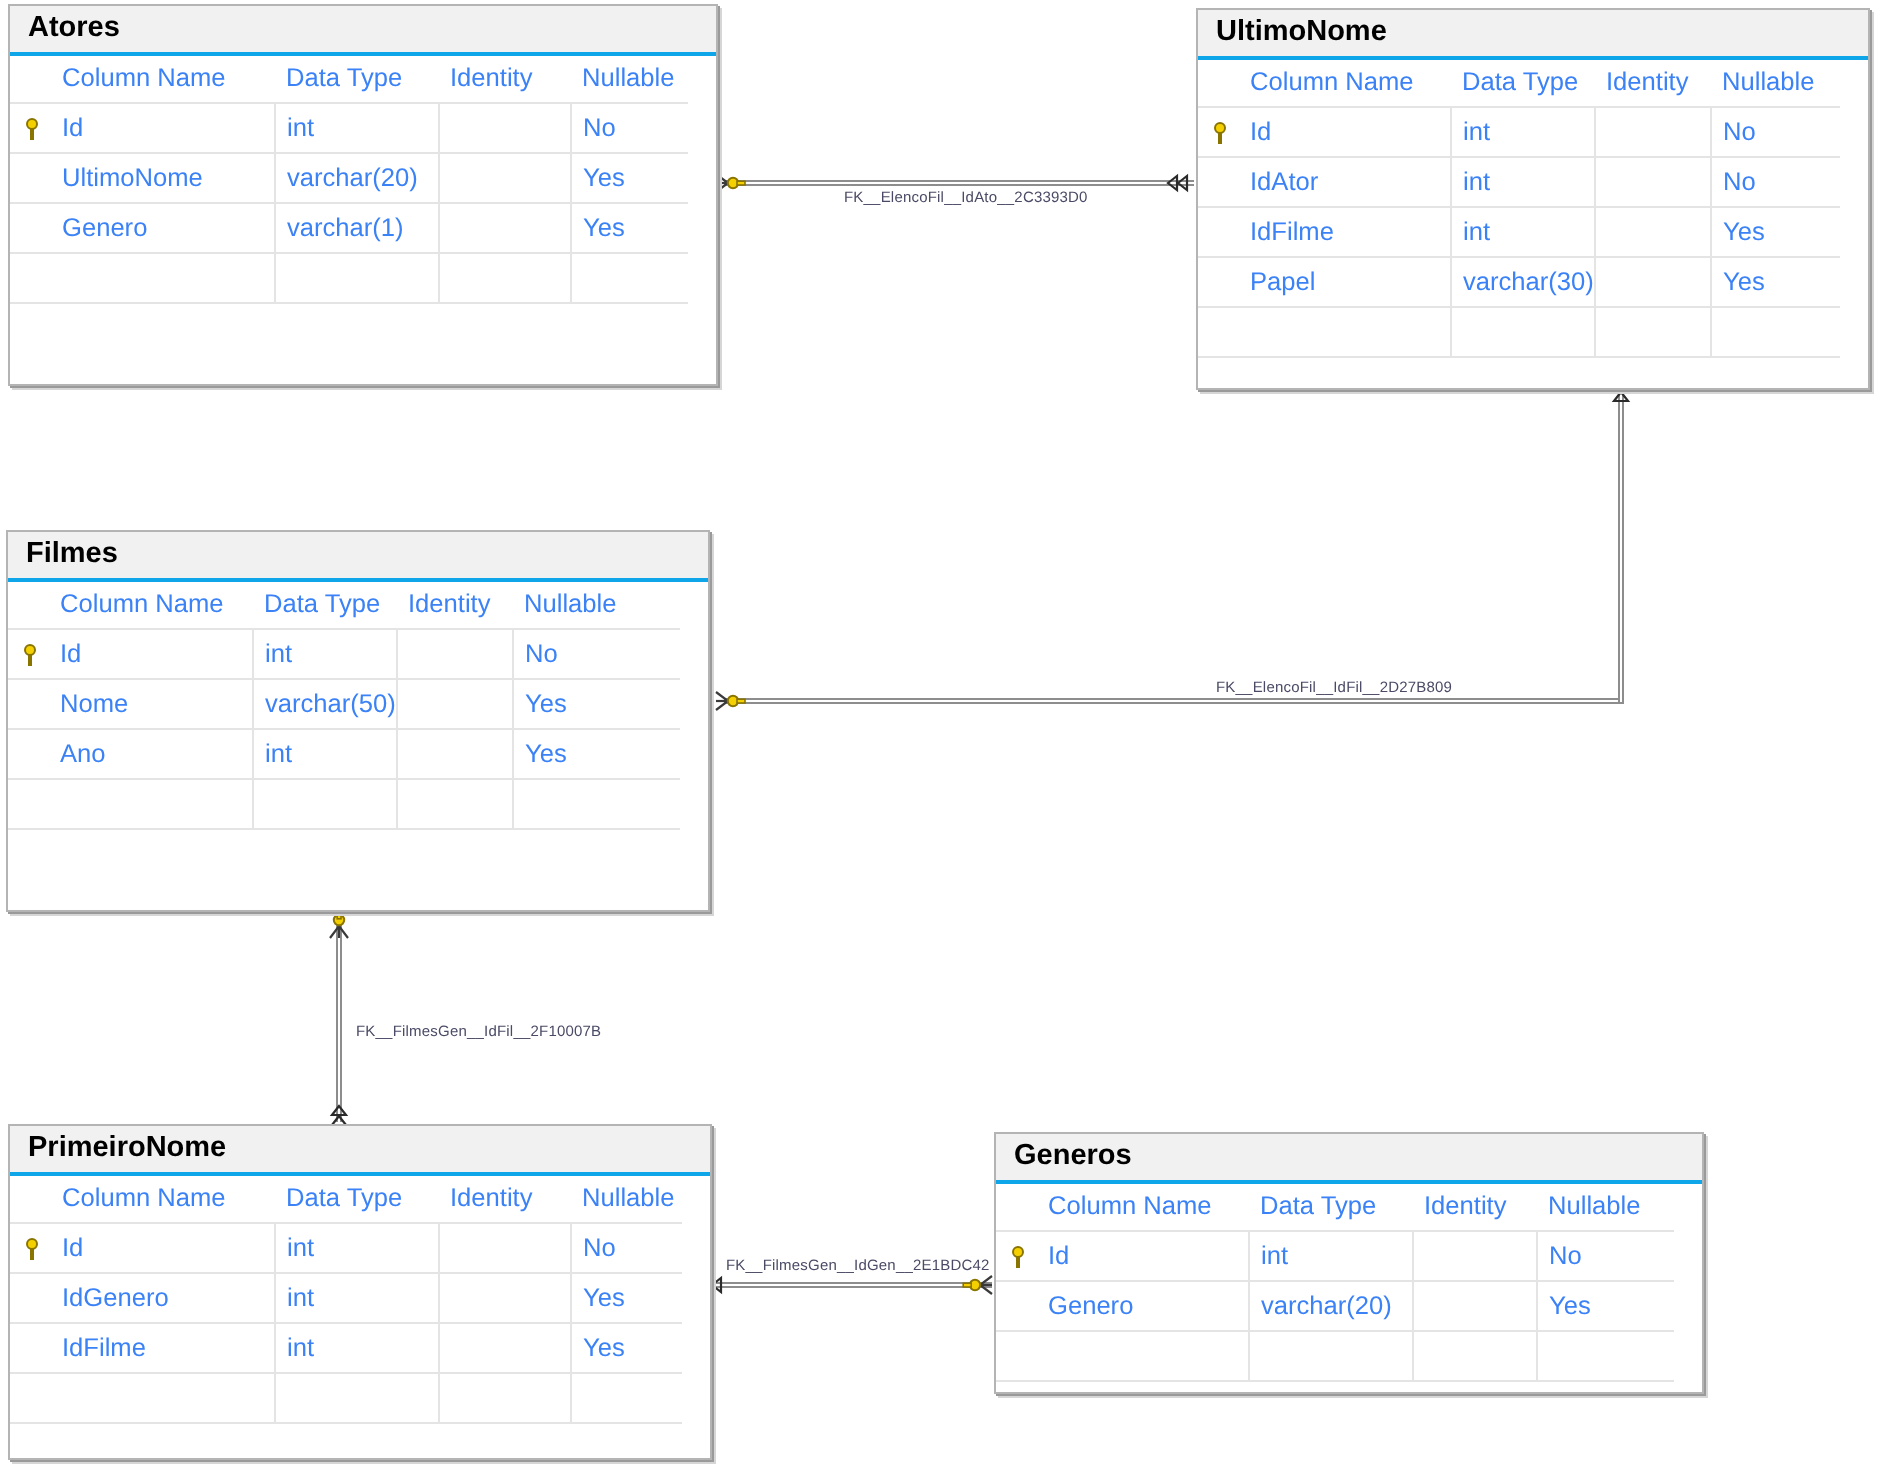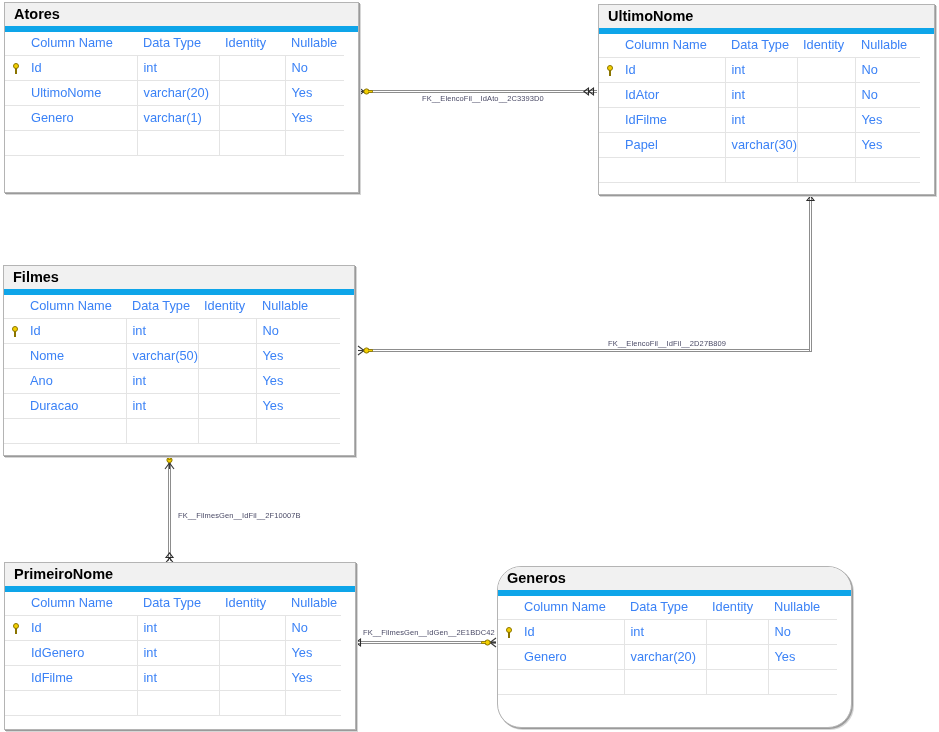--- a/index.html
+++ b/index.html
@@ -34,21 +34,21 @@
     box-sizing: border-box;
     overflow: hidden;
   }
   .table-title {
     font-size: 14.5px;
     font-weight: bold;
     color: #000000;
     background: #f1f1f1;
     padding: 3px 0 3px 9px;
     line-height: 17px;
-    border-bottom: 6px solid #0ea5e9;
+    border-bottom: 2px solid #0ea5e9;
     white-space: nowrap;
   }
   .grid-wrap {
     padding: 0 14px 0 0;
     background: #ffffff;
   }
   table.cols {
     border-collapse: collapse;
     width: 100%;
     table-layout: fixed;
@@ -387,27 +387,20 @@
             <td class="vsep"></td>
             <td>Yes</td>
           </tr>
           <tr>
             <td class="gutter-cell"></td>
             <td class="vsep">Ano</td>
             <td class="vsep">int</td>
             <td class="vsep"></td>
             <td>Yes</td>
           </tr>
-          <tr>
-            <td class="gutter-cell"></td>
-            <td class="vsep">Duracao</td>
-            <td class="vsep">int</td>
-            <td class="vsep"></td>
-            <td>Yes</td>
-          </tr>
           <tr class="empty-row">
             <td class="gutter-cell"></td>
             <td class="vsep"></td>
             <td class="vsep"></td>
             <td class="vsep"></td>
             <td></td>
           </tr>
         </tbody>
       </table>
     </div>
@@ -460,21 +453,21 @@
             <td class="vsep"></td>
             <td class="vsep"></td>
             <td class="vsep"></td>
             <td></td>
           </tr>
         </tbody>
       </table>
     </div>
   </div>
 
-  <div class="table-box" style="left:497px; top:566px; width:355px; height:162px;border-radius:24px;">
+  <div class="table-box" style="left:497px; top:566px; width:355px; height:131px;">
     <div class="table-title">Generos</div>
     <div class="grid-wrap">
       <table class="cols">
         <colgroup>
           <col class="gutter">
             <col style="width:106px">
             <col style="width:82px">
             <col style="width:62px">
             <col>
         </colgroup>

